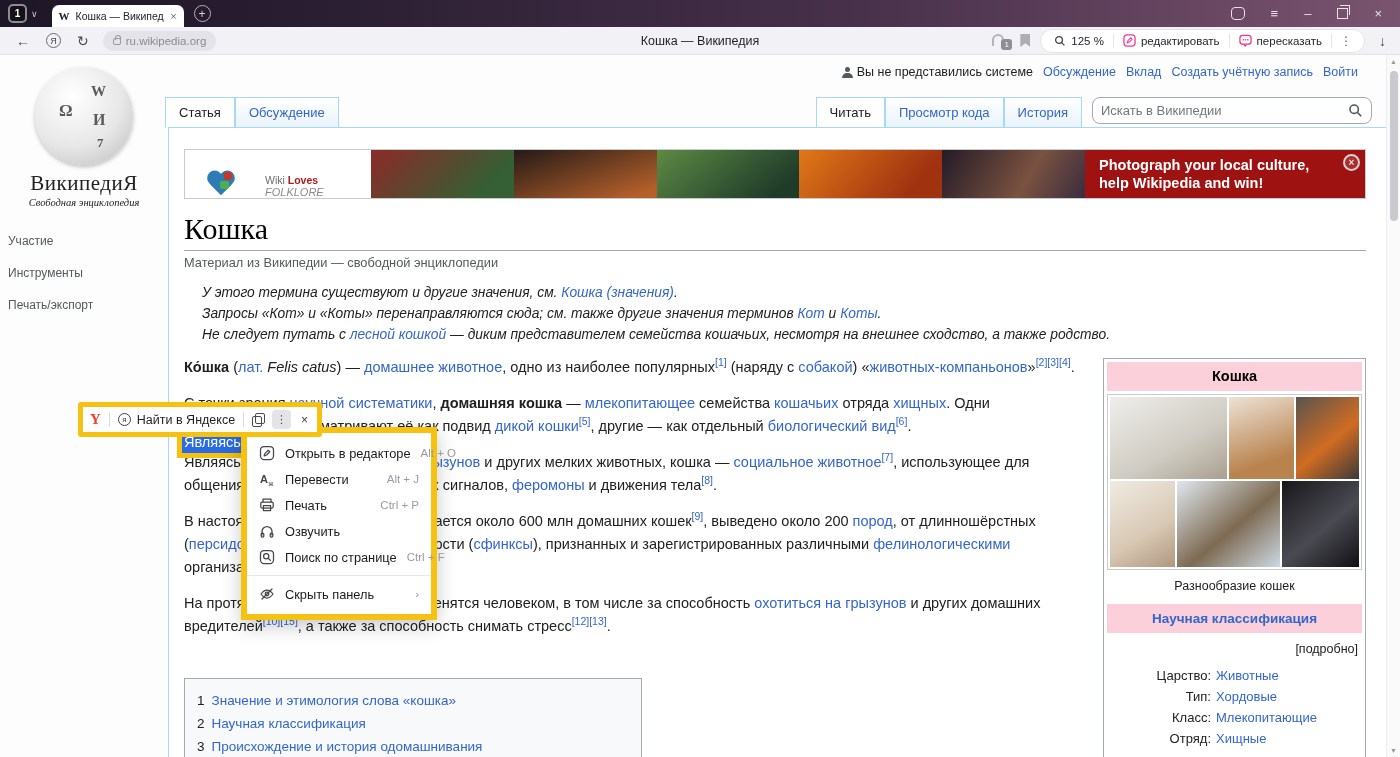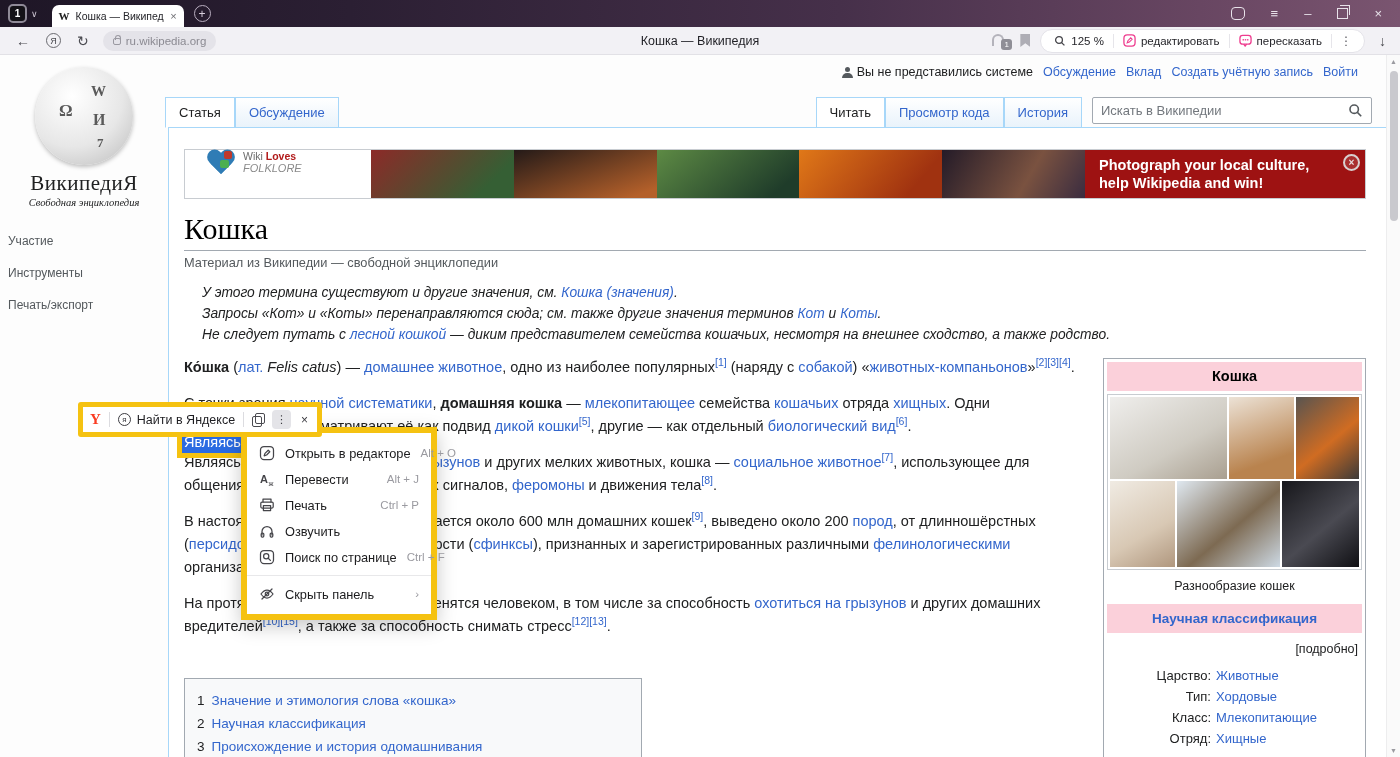--- a/index.html
+++ b/index.html
@@ -69,29 +69,29 @@
   .personal .notice{color:#202122;display:flex;align-items:center;gap:4px}
   .person-ic{width:11px;height:11px;display:inline-block;position:relative}
   .person-ic:before{content:"";position:absolute;left:3px;top:0;width:5px;height:5px;border-radius:50%;background:#54595d}
   .person-ic:after{content:"";position:absolute;left:0;top:6px;width:11px;height:5px;border-radius:5px 5px 0 0;background:#54595d}
   .plink{color:#3366cc;cursor:pointer}
   .tabs-left{position:absolute;left:-3px;bottom:0;display:flex}
   .ptab{font-size:13px;padding:7px 13px 7px;border:1px solid #a7d7f9;border-bottom:none;
     background:linear-gradient(#ffffff,#e9f3fb);color:#3366cc;cursor:pointer}
   .ptab.active{background:#fff;color:#202122;border-bottom:1px solid #fff;margin-bottom:-1px}
   .tabs-right{position:absolute;right:0;bottom:0;display:flex;align-items:flex-end;gap:0}
-  .search{margin-left:10px;margin-bottom:3px;width:280px;height:27px;border:1px solid #a2a9b1;border-radius:2px;
+  .search{margin-left:10px;margin-bottom:3px;width:280px;height:27px;border:1px solid #a2a9b1;border-radius:8px;
     background:#fff;display:flex;align-items:center;padding:0 8px}
   .search input{border:none;outline:none;flex:1;font-size:13px;color:#202122;font-family:"Liberation Sans",sans-serif}
   .search input::placeholder{color:#72777d}
   
   .content{position:absolute;left:168px;top:72px;right:14px;bottom:-1px;background:#fff;
     border-top:1px solid #a7d7f9;border-left:1px solid #a7d7f9;padding:0 20px 0 15px;overflow:hidden}
   .banner{margin-top:21px;height:50px;border:1px solid #c8ccd1;display:flex;background:#fff;position:relative}
-  .banner .blogo{width:186px;display:flex;align-items:flex-start;gap:0;padding-left:28px}
+  .banner .blogo{width:186px;display:flex;align-items:flex-end;gap:22px;padding-left:28px}
   .heart{width:30px;height:27px;position:relative}
   .heart:before,.heart:after{content:"";position:absolute;top:0;width:15px;height:24px;border-radius:8px 8px 0 0;background:#2f7cb5}
   .heart:before{left:8px;transform:rotate(-45deg);transform-origin:0 100%}
   .heart:after{left:-7px;transform:rotate(45deg);transform-origin:100% 100%}
   .heart .pz1{position:absolute;z-index:2;left:11px;top:1px;width:8px;height:8px;background:#c0392b;border-radius:2px}
   .heart .pz2{position:absolute;z-index:2;left:7px;top:10px;width:9px;height:8px;background:#4caf50;border-radius:2px}
   .blogo .wl1{font-size:10.5px;color:#6b6b6b}
   .blogo .wl1 b{color:#b11a1a}
   .blogo .wl2{font-size:11px;font-style:italic;color:#8a8a8a}
   .photos{flex:1;display:flex}

